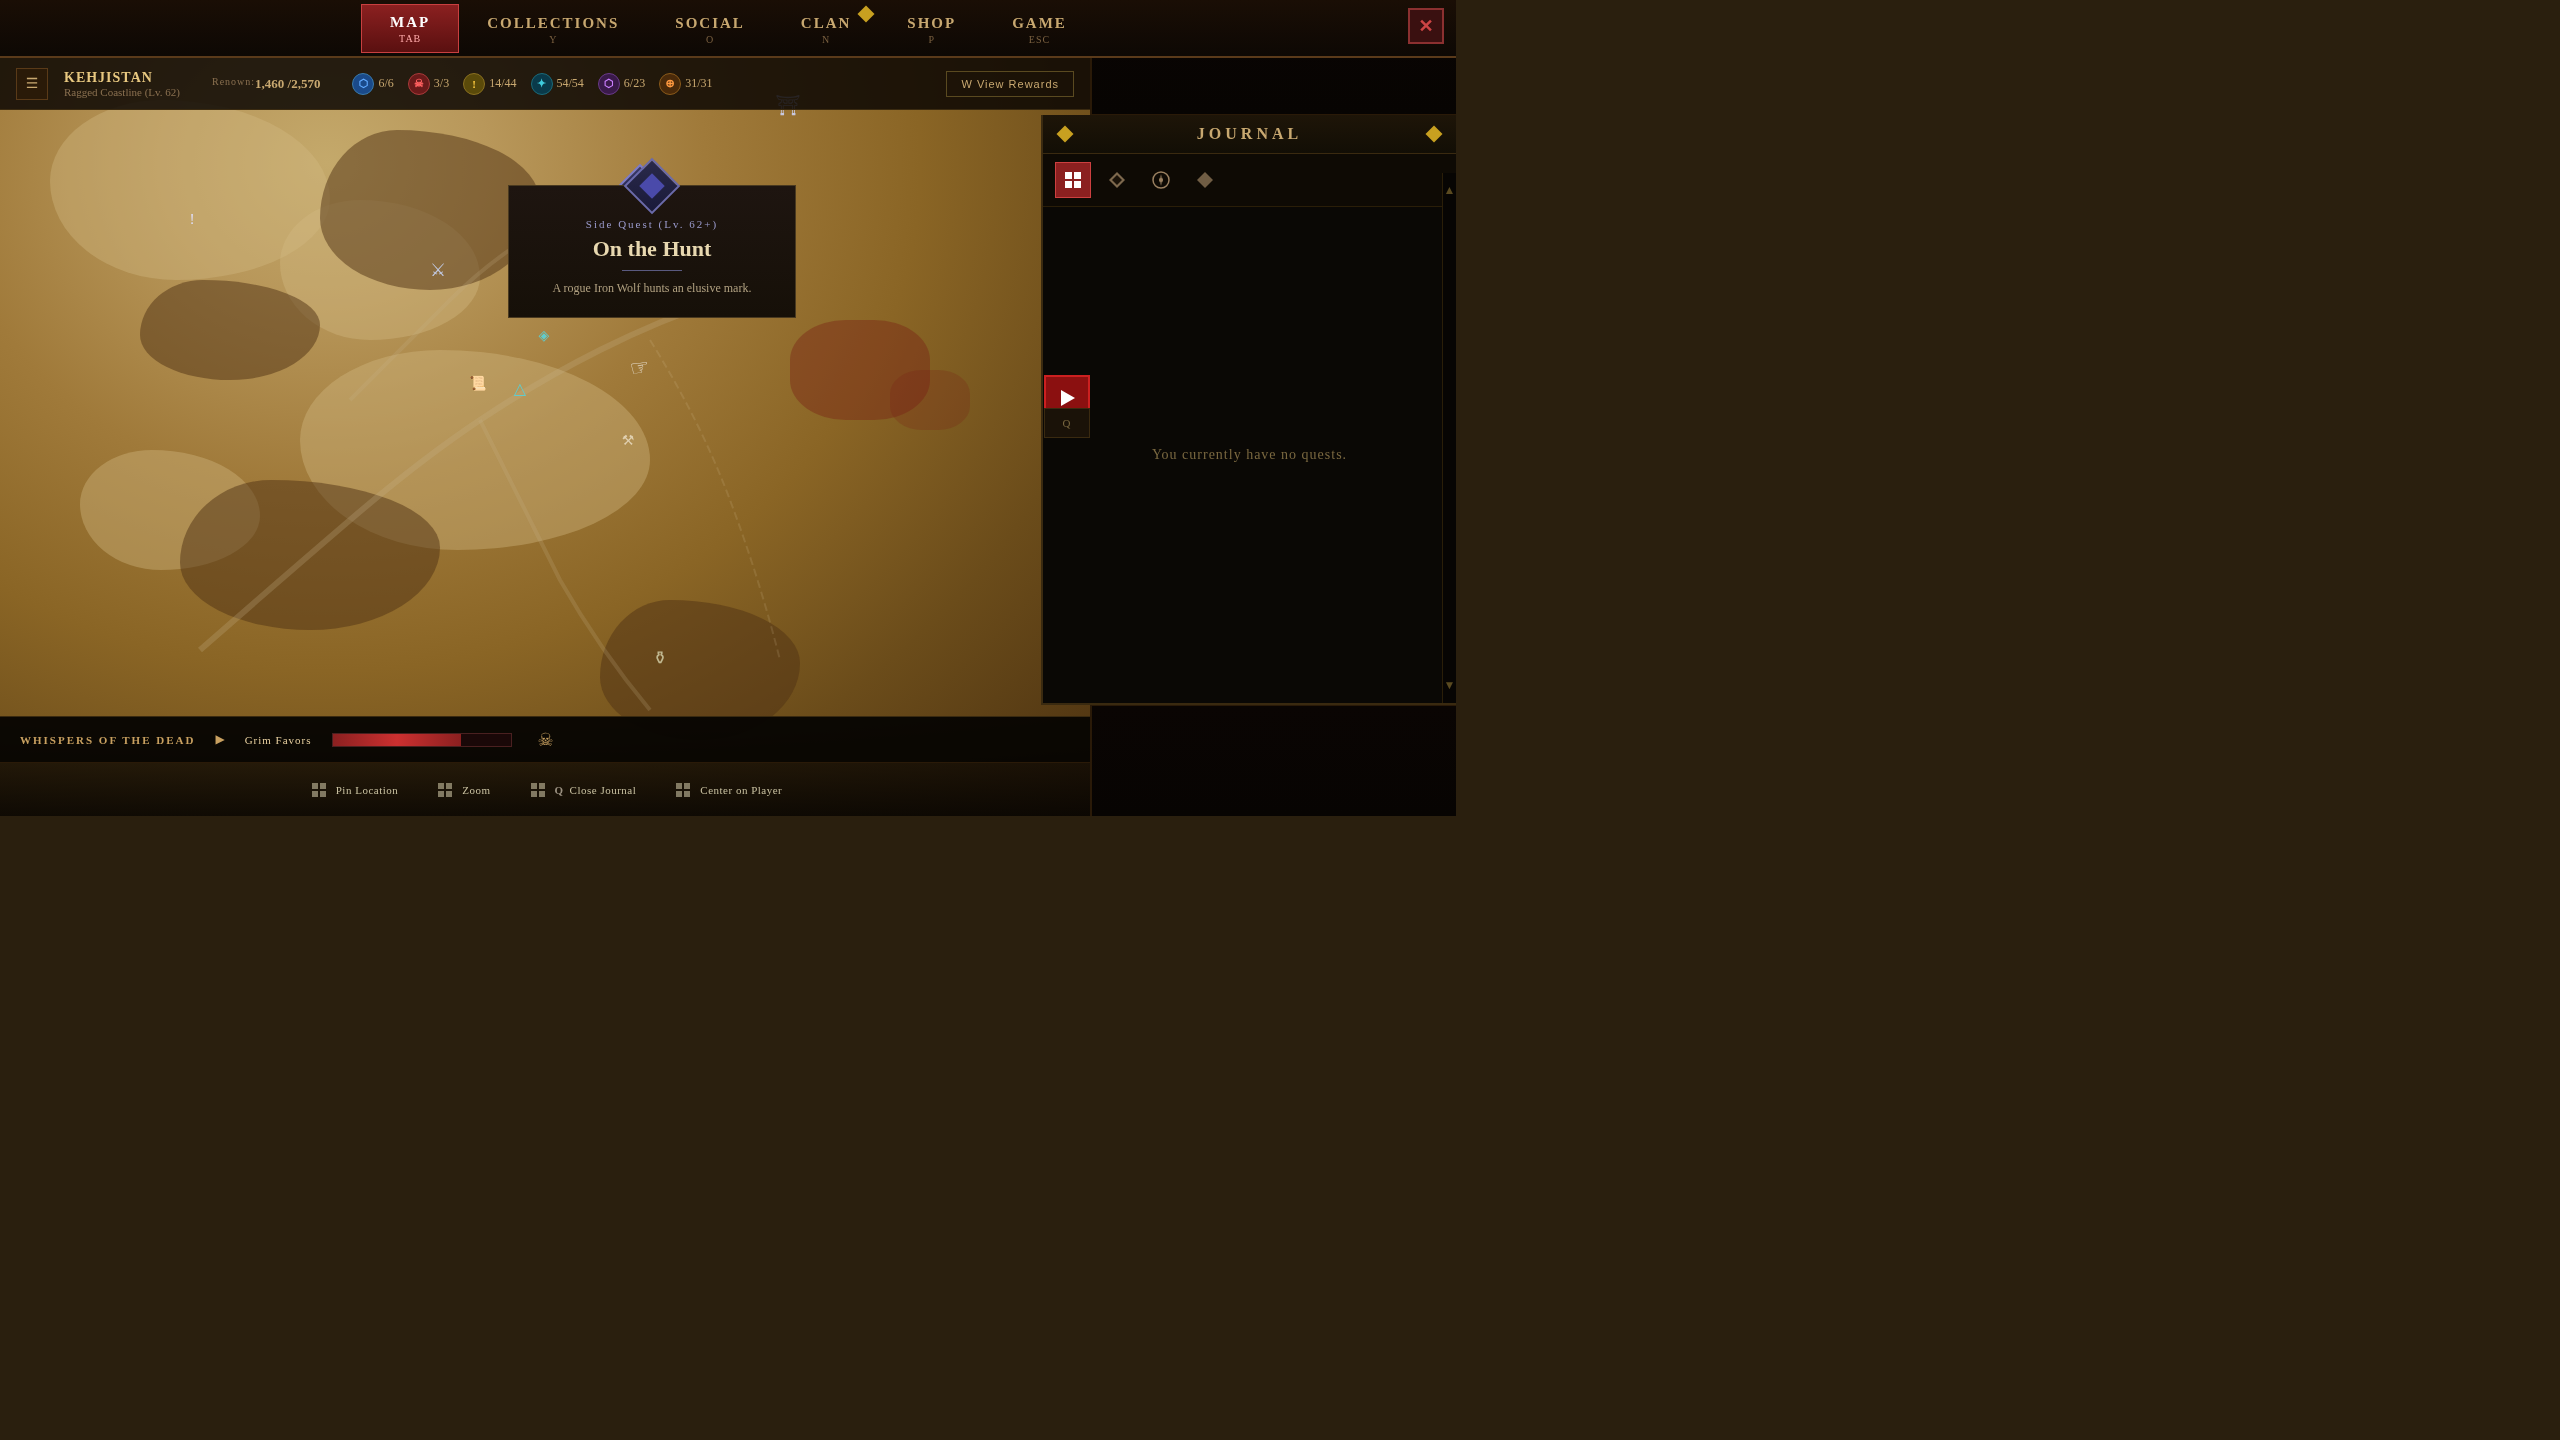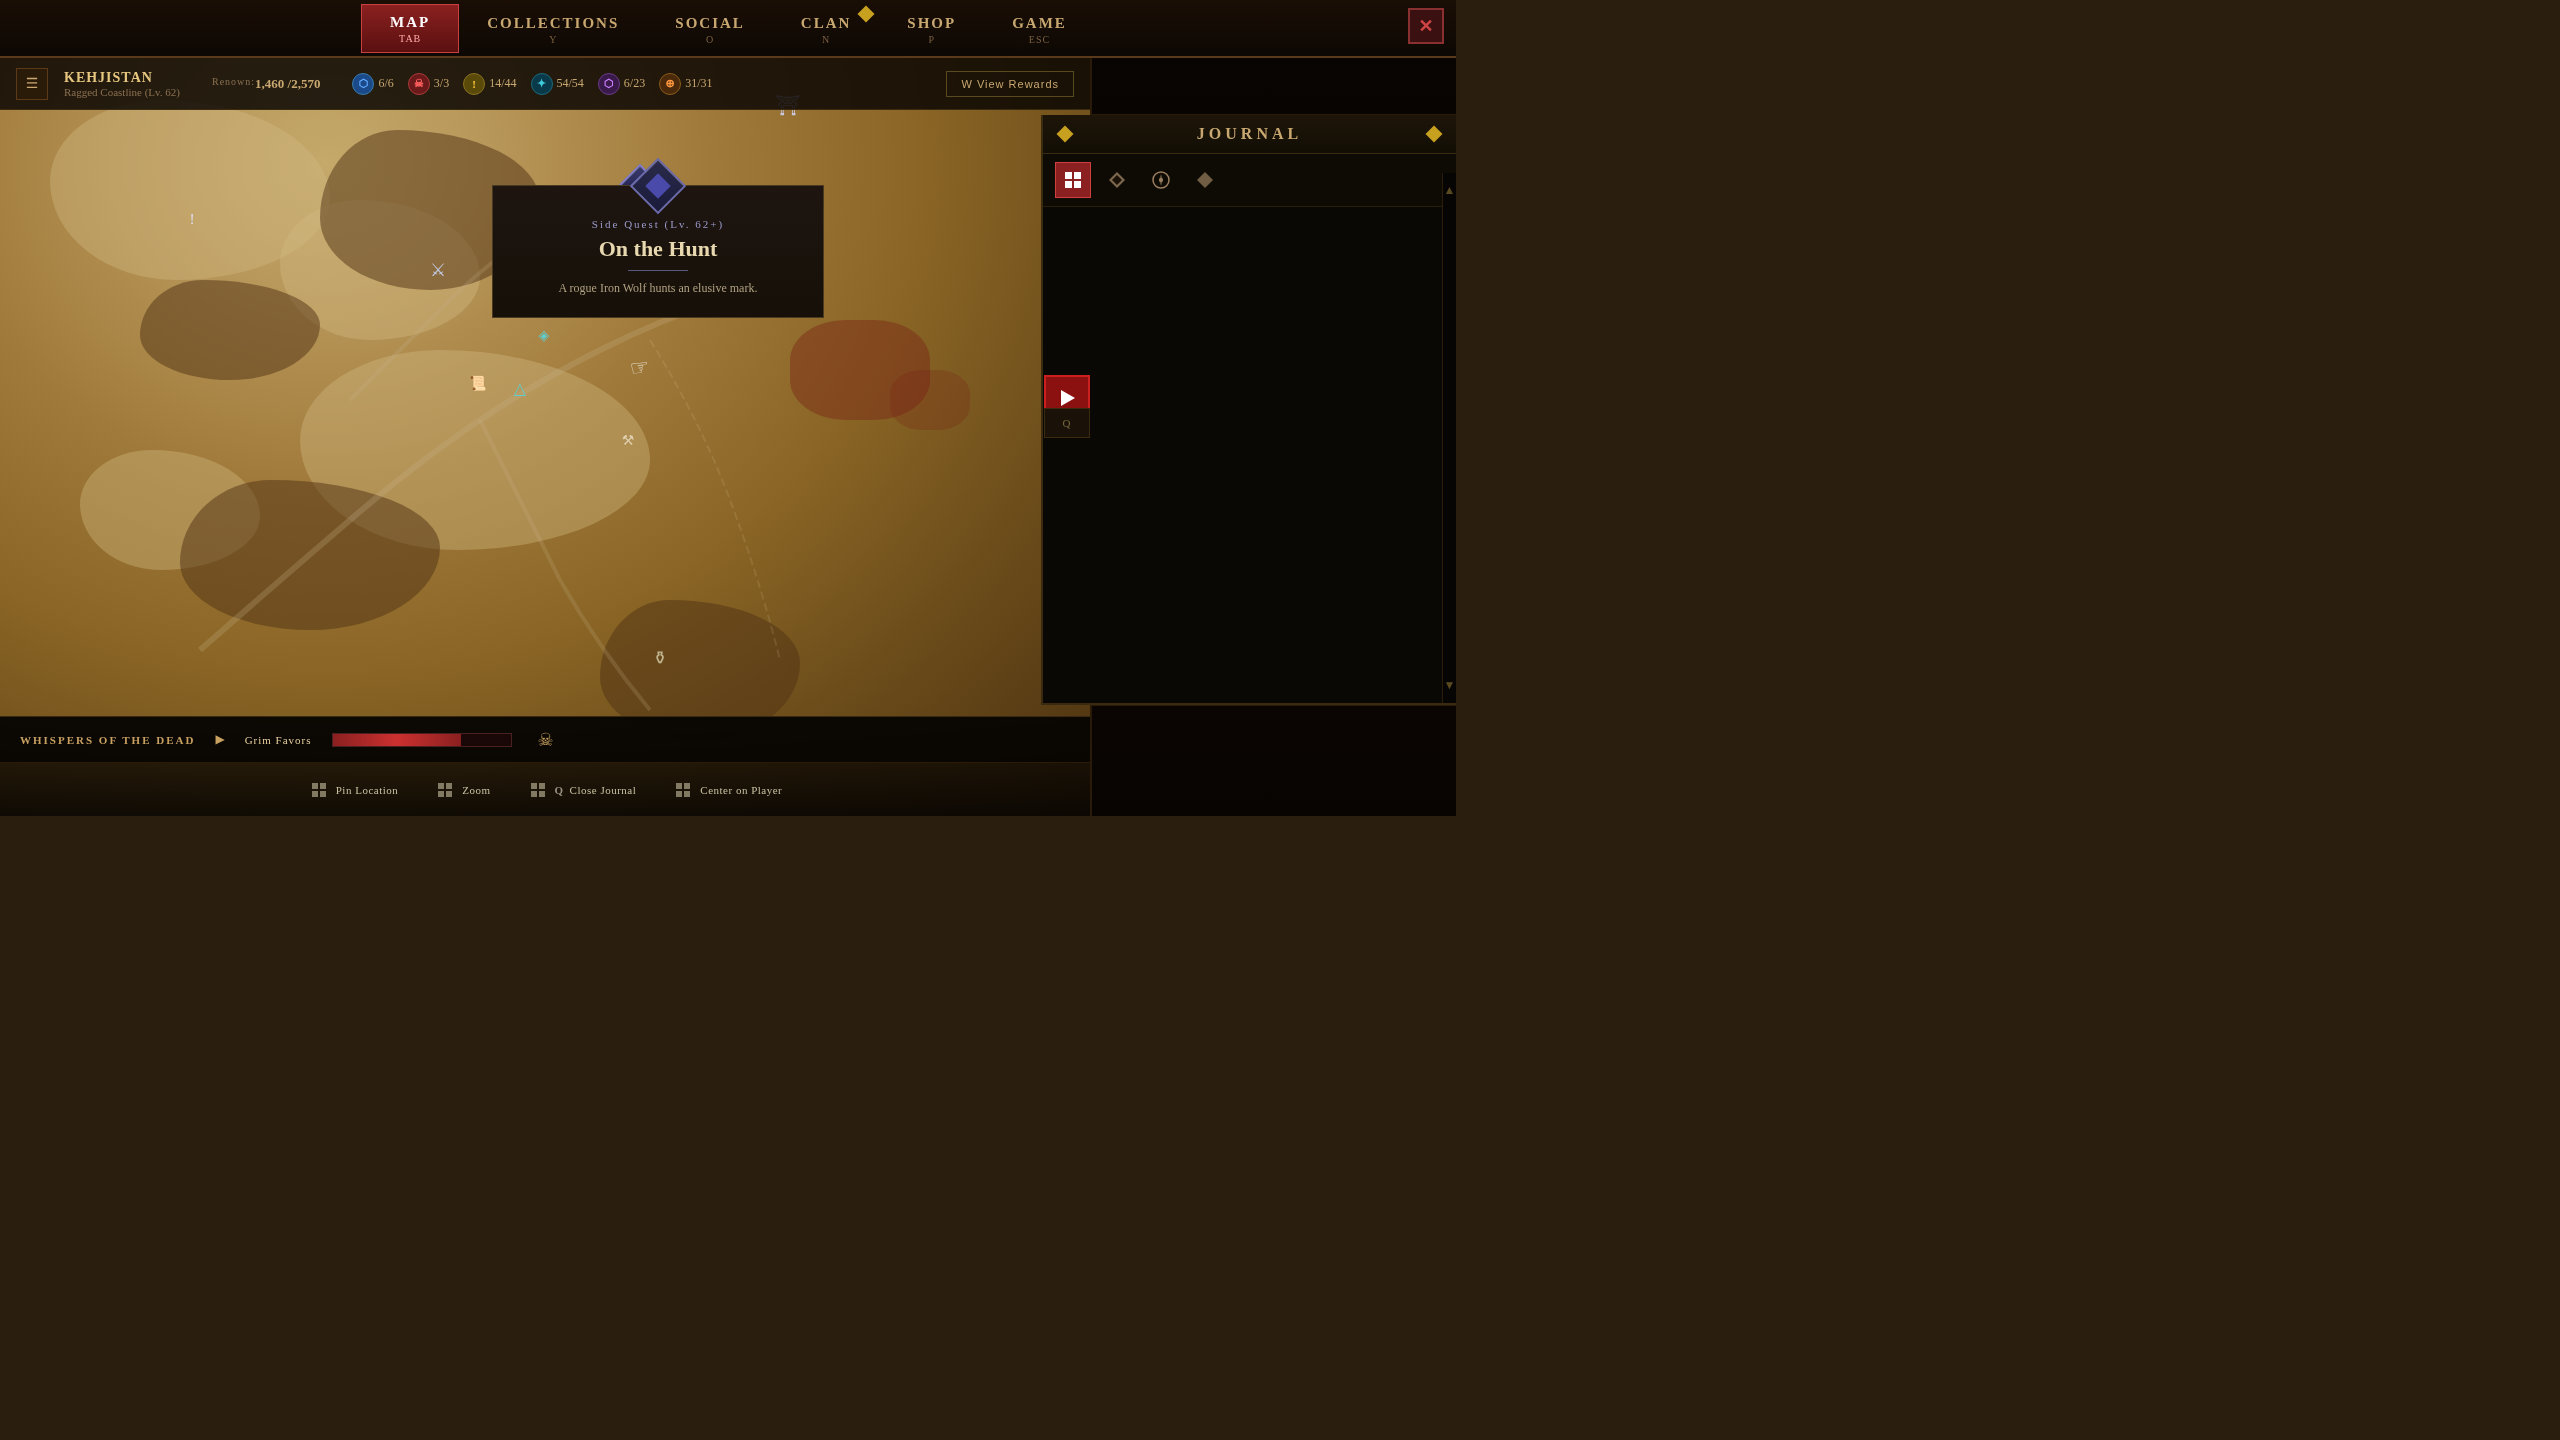--- a/index.html
+++ b/index.html
@@ -186,22 +186,22 @@
       font-size: 11px;
       letter-spacing: 1px;
       cursor: pointer;
       display: flex; align-items: center; gap: 6px;
     }
 
     
     #quest-tooltip {
       position: absolute;
       top: 185px;
-      left: 492px;
-      width: 332px;
+      left: 508px;
+      width: 288px;
       background: linear-gradient(180deg, #1e1510 0%, #161008 100%);
       border: 1px solid #4a3a20;
       padding: 20px 24px 20px 24px;
       z-index: 50;
       text-align: center;
     }
 
     .quest-diamond {
       width: 40px; height: 40px;
       background: linear-gradient(135deg, #2a2a4a, #1a1a3a);
@@ -650,20 +650,23 @@
         <circle cx="9" cy="9" r="2" fill="currentColor"></circle>
       </svg>
     </div>
     <div class="journal-tool-btn">
       <svg width="18" height="18" viewBox="0 0 18 18">
         <polygon points="9,1 17,9 9,17 1,9" fill="currentColor" opacity="0.7"></polygon>
       </svg>
     </div>
   </div>
 
+  <div class="journal-content">
+    <span>You currently have no quests.</span>
+  </div>
 
   <div style="position:absolute;right:0;top:58px;width:14px;height:calc(100% - 58px);background:#070503;border-left:1px solid #2a1e08;display:flex;flex-direction:column;align-items:center;justify-content:space-between;padding:6px 0;">
     <span class="journal-scroll-up scroll-arrow">▲</span>
     <span class="journal-scroll-down scroll-arrow">▼</span>
   </div>
 </div>
 
 <div id="bottom-bar">
   <div id="whispers-bar">
     <span class="whispers-title">WHISPERS OF THE DEAD</span>

